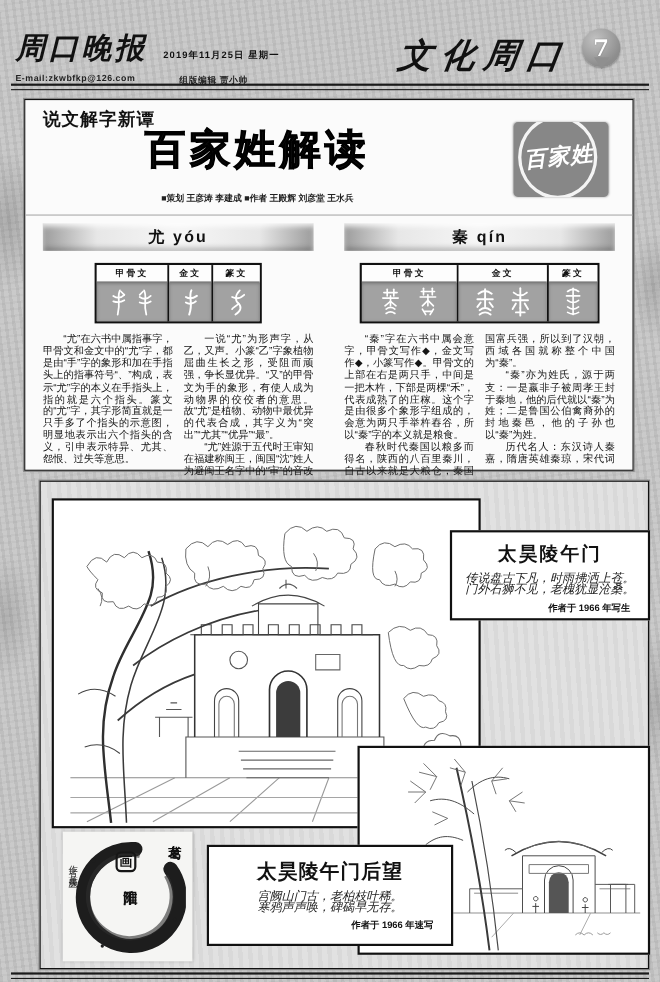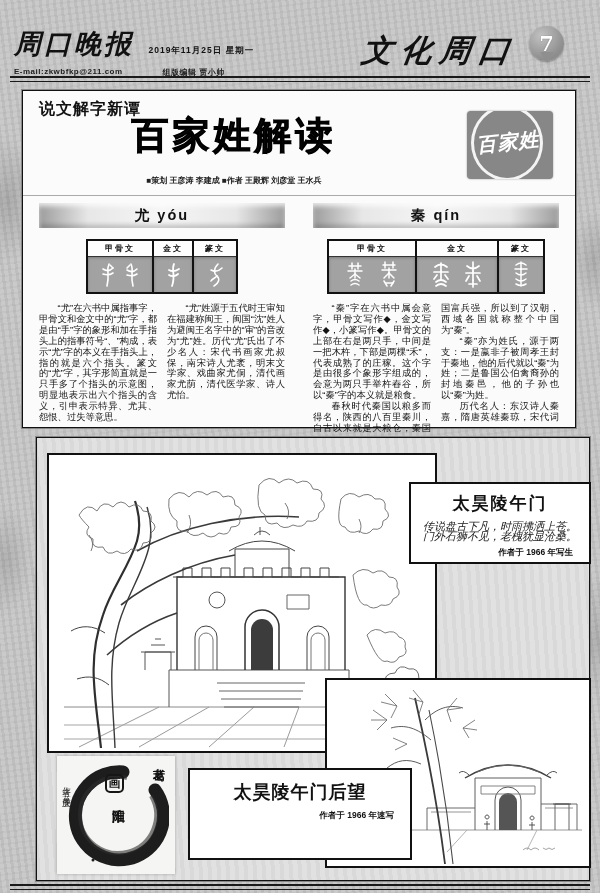--- a/index.html
+++ b/index.html
@@ -107,21 +107,21 @@
   .foot-rule { left:10px; right:10px; top:884px; height:6px;
           border-top:2.5px solid #1a1a1a; border-bottom:1px solid #1a1a1a; }
 </style>
 </head>
 <body>
 
 <div class="abs" style="left:14px; top:26px;">
   <span class="logo">周口晚报</span>
   <span class="m-date" style="margin-left:10px;">2019年11月25日 星期一</span>
   <div style="margin-top:5px; display:flex; gap:40px;">
-    <span class="m-row2">E-mail:zkwbfkp@211.com</span>
+    <span class="m-row2">E-mail:zkwbfkp@126.com</span>
     <span class="m-row2">组版编辑 贾小帅</span>
   </div>
 </div>
 <div class="abs section-title" style="right:82px; top:30px;">文化周口</div>
 <div class="abs pin" style="right:36px; top:26px;">
   <span>7</span>
 </div>
 <div class="abs head-rule"></div>
 
 <div class="abs box1">
@@ -183,20 +183,21 @@
                   <path d="M10 2 C5 7 6 12 9 14 C12 17 11 21 6 24"></path>
                   <path d="M3 8 C7 10 11 9 14 6"></path>
                   <path d="M9 14 C6 17 4 17 3 19"></path>
                 </g>
               </svg>
           </div>
         </div>
       </div>
       <div class="sec-text">
         <p>“尤”在六书中属指事字，甲骨文和金文中的“尤”字，都是由“手”字的象形和加在手指头上的指事符号“、”构成，表示“尤”字的本义在手指头上，指的就是六个指头。篆文的“尤”字，其字形简直就是一只手多了个指头的示意图，明显地表示出六个指头的含义，引申表示特异、尤其、怨恨、过失等意思。</p>
+        <p>一说“尤”为形声字，从乙，又声。小篆“乙”字象植物屈曲生长之形，受阻而顽强，争长显优异。“又”的甲骨文为手的象形，有使人成为动物界的佼佼者的意思。故“尤”是植物、动物中最优异的代表合成，其字义为“突出”“尤其”“优异”“最”。</p>
         <p>“尤”姓源于五代时王审知在福建称闽王，闽国“沈”姓人为避闽王名字中的“审”的音改为“尤”姓。历代“尤”氏出了不少名人：宋代书画家尤叔保，南宋诗人尤袤，明末文学家、戏曲家尤侗，清代画家尤荫，清代医学家、诗人尤怡。</p>
       </div>
     </div>
 
     <div class="section">
       <div class="sec-bar">秦 qín</div>
       <div class="script-table">
         <div class="st-col" style="width:88px;">
           <div class="st-head">甲骨文</div>
           <div class="st-glyphs">
@@ -381,20 +382,24 @@
         <path d="M22 150 q-6 -12 4 -16 q0 -10 10 -8 q4 -8 12 -2 q8 0 6 10 q6 8 -4 12 q-2 8 -12 6" stroke="#777"></path>
         <path d="M48 150 q-4 -10 4 -12 q2 -8 10 -4 q8 0 6 8 q4 8 -6 10" stroke="#8a8a8a"></path>
 
         <path d="M196 170 q4 -4 8 0 q4 -4 8 0 M216 168 q3 3 6 0 q3 3 6 0" stroke="#9a9a9a"></path>
       </g>
     </svg>
   </div>
 
   <div class="abs cap cap2">
     <div class="cap-title2">太昊陵午门后望</div>
+    <div class="cap-poem">
+      <div>宫阙山门古，老柏枝叶稀。</div>
+      <div>寒鸦声声唤，碑碣早无存。</div>
+    </div>
     <div class="cap-credit">作者于 1966 年速写</div>
   </div>
 
   <div class="abs artist-logo">
     <svg class="abs" style="left:6px; top:6px;" width="106" height="106" viewBox="0 0 106 106">
       <path d="M60 10 A44 44 0 1 0 92 28" stroke="#1d1d1d" stroke-width="13" fill="none" stroke-linecap="round"></path>
       <path d="M64 16 A38 38 0 1 0 88 34" stroke="#2e2e2e" stroke-width="4" fill="none" opacity=".6"></path>
       <circle cx="22" cy="20" r="2" fill="#1d1d1d"></circle>
         <circle cx="14" cy="34" r="1.4" fill="#1d1d1d"></circle>
       <circle cx="96" cy="74" r="1.6" fill="#1d1d1d"></circle>

